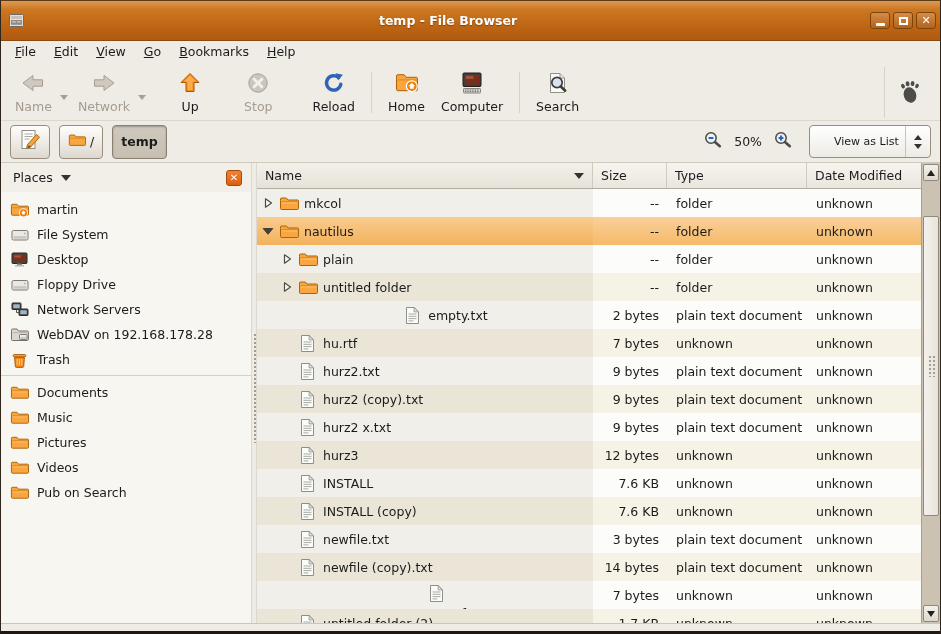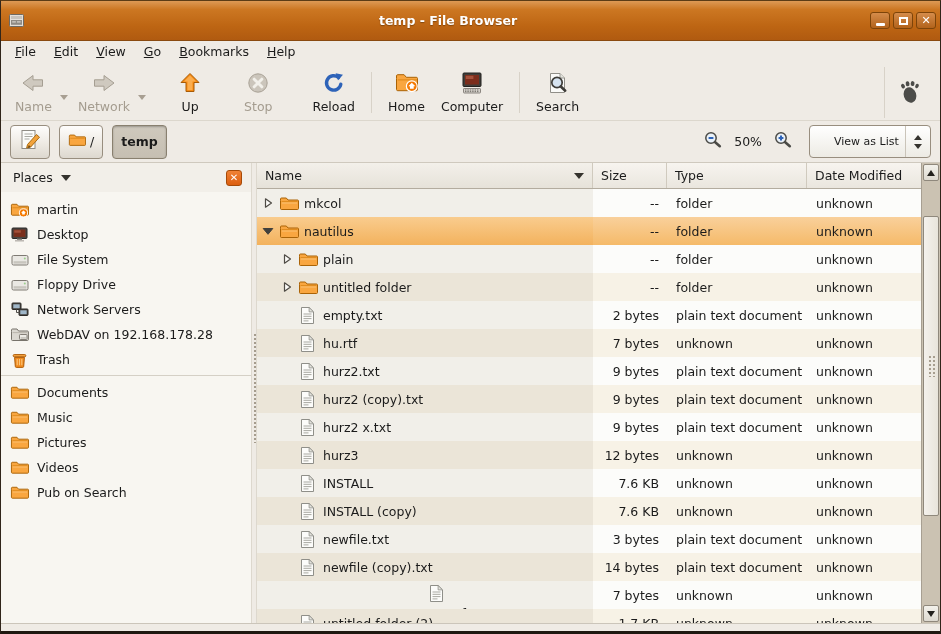--- a/index.html
+++ b/index.html
@@ -307,42 +307,42 @@
                   <circle cx="14.2" cy="11" r="4.3" fill="#F57900" stroke="#FFFFFF" stroke-width="1"></circle>
                   <path d="M14.2 8.4 l2.6 2.5 h-1.2 v1.9 h-2.8 v-1.9 h-1.2 z" fill="#FFFFFF"></path>
                 </svg>
               </span>
             </span>
             <span class="side-label">martin</span>
           </div>
           <div class="side-item">
             <span class="icon">
               <span class="icon">
+                <svg width="18" height="14" viewBox="0 0 18 14">
+                  <rect x="1" y="2.5" width="16" height="9.5" rx="1.5" fill="#EAE8E3" stroke="#7E7A73"></rect>
+                  <rect x="2.6" y="8.2" width="12.8" height="2.4" fill="#C8C5BE"></rect>
+                  <circle cx="13.8" cy="5.4" r="1" fill="#9BCF8C"></circle>
+                </svg>
+              </span>
+            </span>
+            <span class="side-label">File System</span>
+          </div>
+          <div class="side-item">
+            <span class="icon">
+              <span class="icon">
                 <svg width="17" height="15" viewBox="0 0 17 15">
                   <rect x="1" y="1" width="15" height="10.5" rx="1" fill="#4A4642" stroke="#2B2926"></rect>
                   <rect x="2.6" y="2.6" width="11.8" height="7.3" fill="#7A2F1C"></rect>
                   <rect x="3.3" y="3.3" width="6.5" height="2.4" fill="#A4503A"></rect>
                   <rect x="6" y="11.5" width="5" height="1.6" fill="#8E8A84"></rect>
                   <rect x="4" y="13.1" width="9" height="1.4" fill="#B7B3AD"></rect>
                 </svg>
               </span>
             </span>
             <span class="side-label">Desktop</span>
-          </div>
-          <div class="side-item">
-            <span class="icon">
-              <span class="icon">
-                <svg width="18" height="14" viewBox="0 0 18 14">
-                  <rect x="1" y="2.5" width="16" height="9.5" rx="1.5" fill="#EAE8E3" stroke="#7E7A73"></rect>
-                  <rect x="2.6" y="8.2" width="12.8" height="2.4" fill="#C8C5BE"></rect>
-                  <circle cx="13.8" cy="5.4" r="1" fill="#9BCF8C"></circle>
-                </svg>
-              </span>
-            </span>
-            <span class="side-label">File System</span>
           </div>
           <div class="side-item">
             <span class="icon">
               <span class="icon">
                 <svg width="18" height="14" viewBox="0 0 18 14">
                   <rect x="1" y="2.5" width="16" height="9.5" rx="1.5" fill="#EAE8E3" stroke="#7E7A73"></rect>
                   <rect x="2.6" y="8.2" width="12.8" height="2.4" fill="#C8C5BE"></rect>
                   <circle cx="13.8" cy="5.4" r="1" fill="#9BCF8C"></circle>
                 </svg>
               </span>
@@ -568,21 +568,21 @@
                 </span>
                 <span class="fname">untitled folder</span>
               </div>
               <div class="cell-rest">
                 <div class="cell-size">--</div>
                 <div class="cell-type">folder</div>
                 <div class="cell-date">unknown</div>
               </div>
             </div>
             <div class="row even">
-              <div class="cell-name" style="padding-left: 23px;">
+              <div class="cell-name" style="padding-left: 23px; justify-content: center;">
                 <span class="expander"></span>
                 <span class="ficon">
                   <span class="icon">
                     <svg width="15" height="19" viewBox="0 0 15 19">
                       <path d="M1.5 1.5 h7.6 l4.4 4.4 v11.6 H1.5 z" fill="#FCFCFA" stroke="#8F8F89"></path>
                       <path d="M9.1 1.5 v4.4 h4.4 z" fill="#E4E4DE" stroke="#8F8F89" stroke-width=".8"></path>
                       <path d="M3.5 8 h8 M3.5 10.3 h8 M3.5 12.6 h8 M3.5 14.9 h5" stroke="#A8A8A2" stroke-width="1"></path>
                     </svg>
                   </span>
                 </span>

